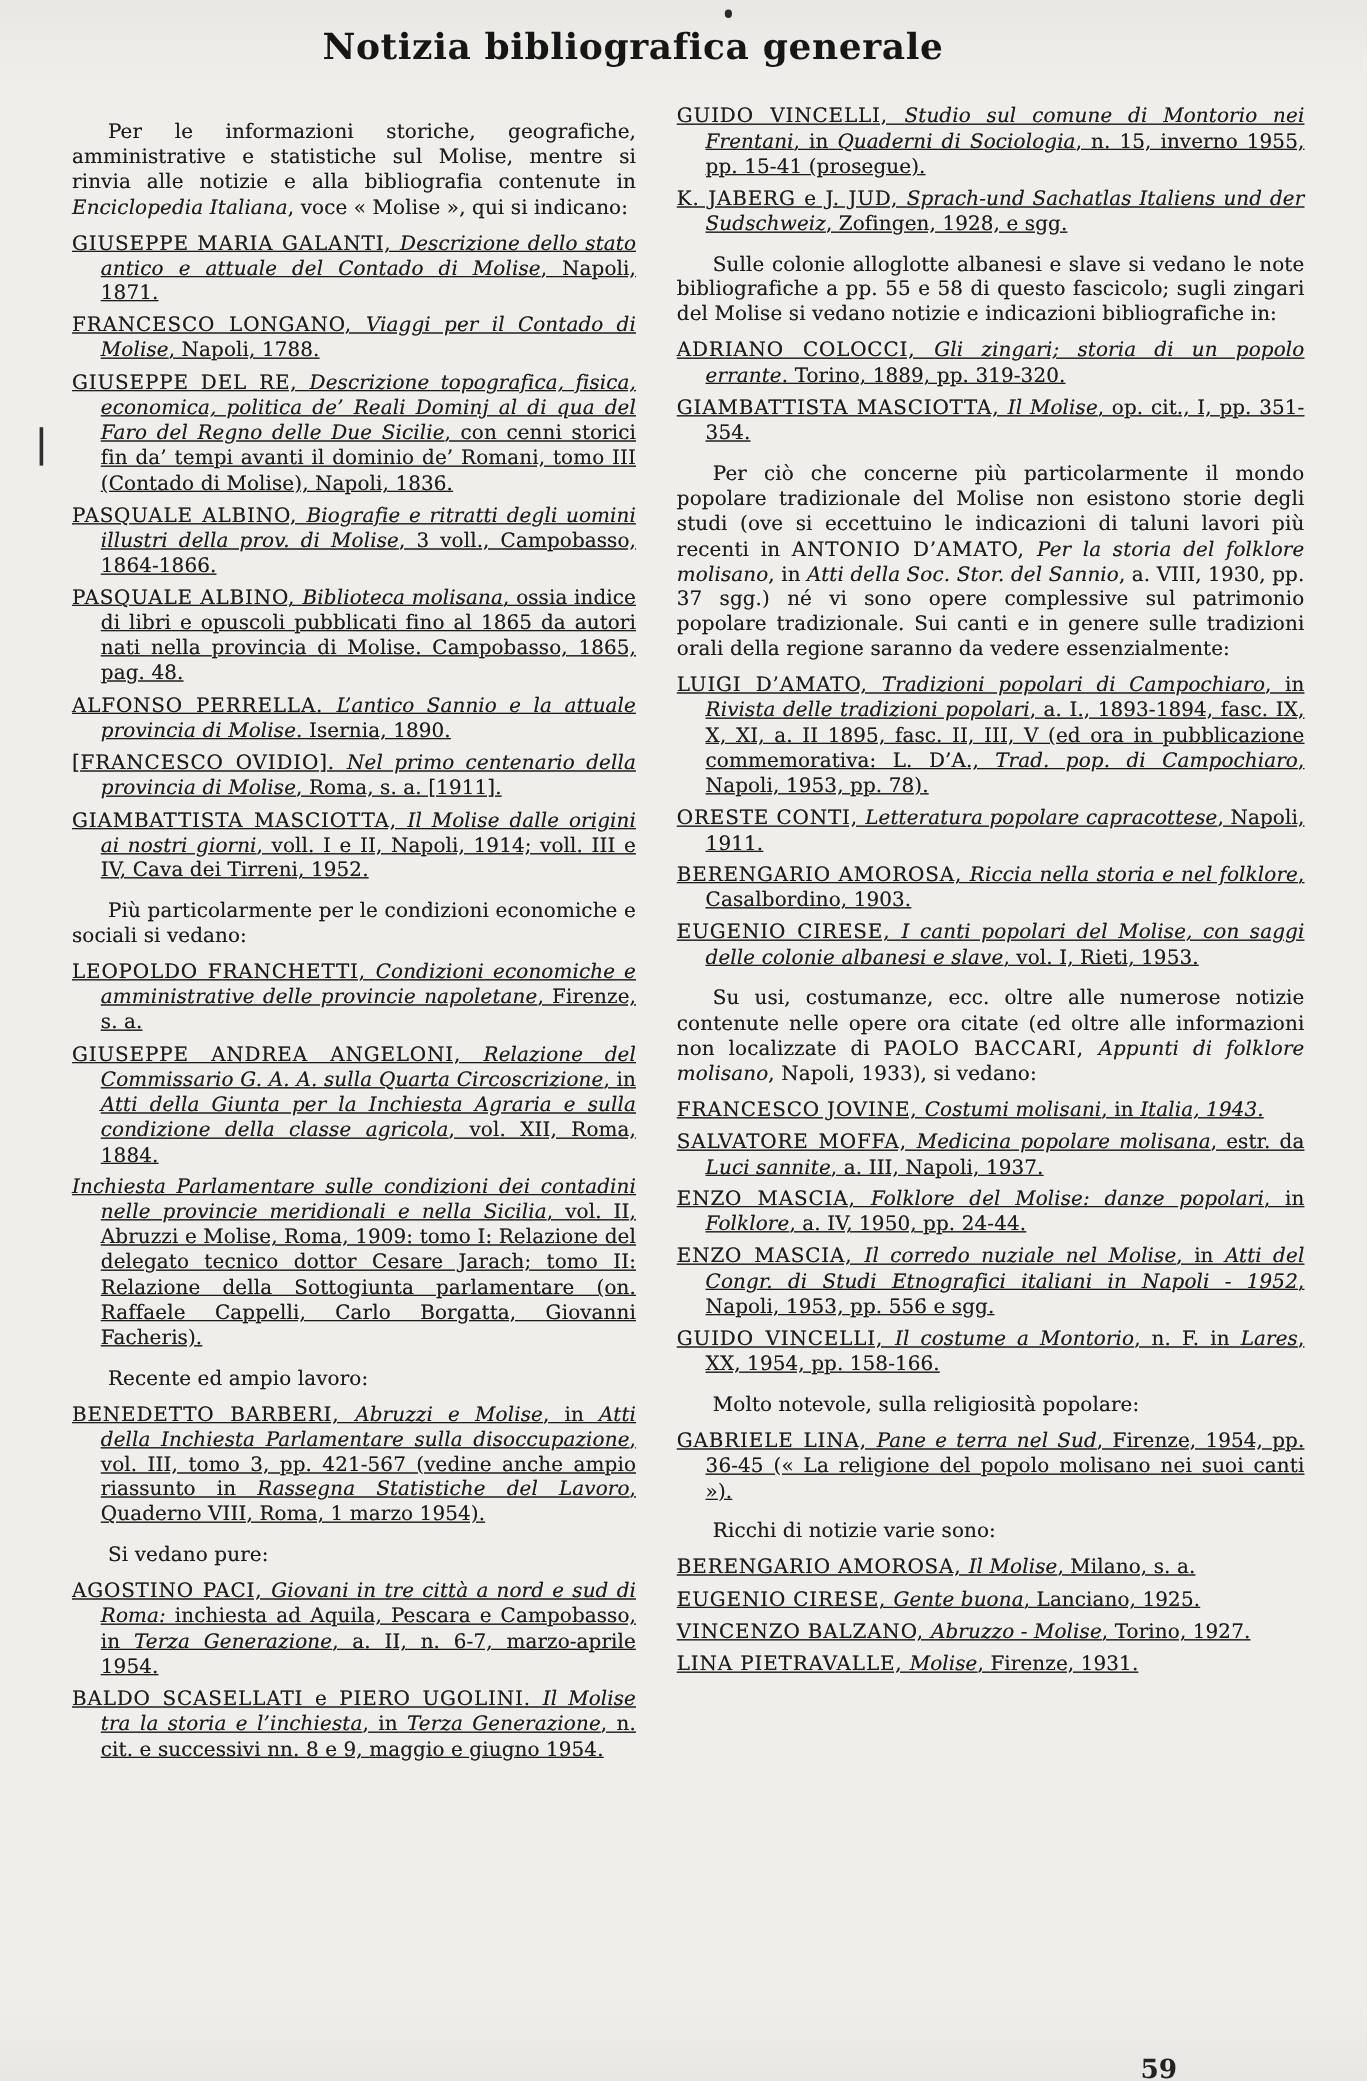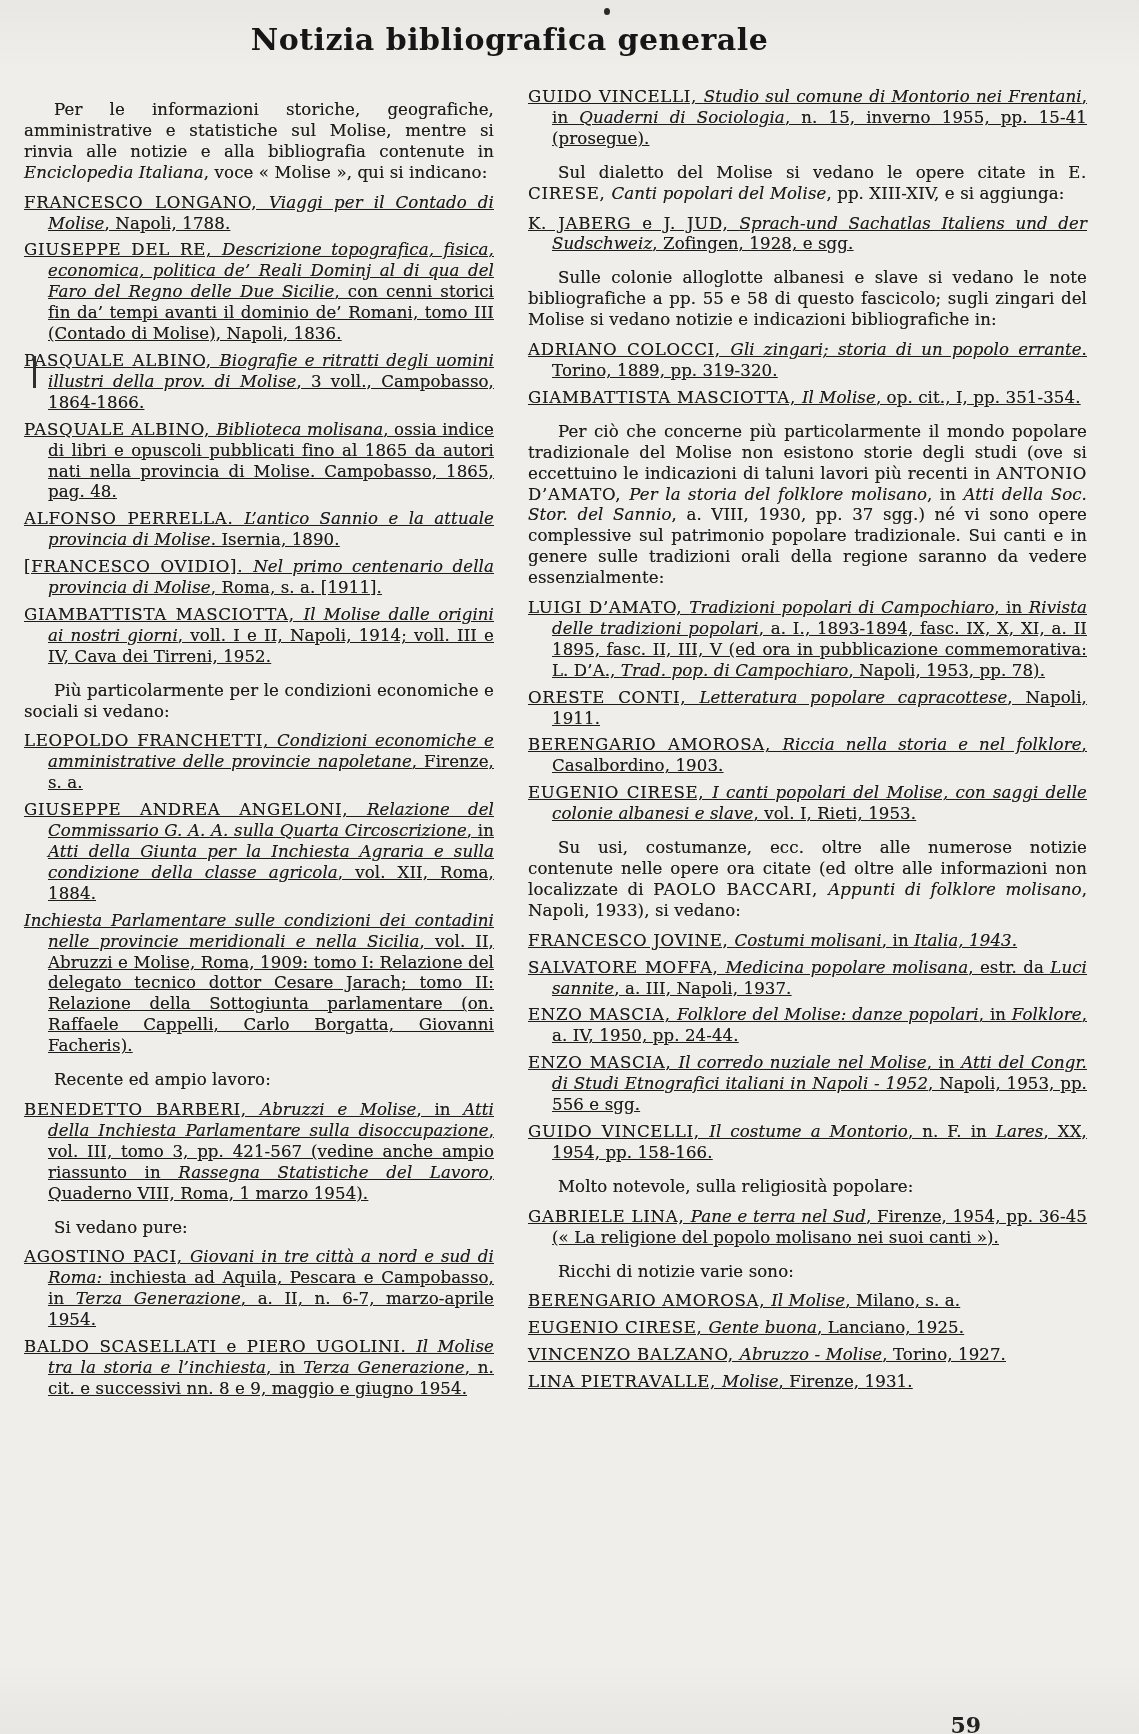--- a/index.html
+++ b/index.html
@@ -8,21 +8,21 @@
     background: #e9e7e2;
   }
   .page {
     position: relative;
     width: 1139px;
     height: 1734px;
     box-sizing: border-box;
     overflow: hidden;
     background: #f0eeea;
     background-image: linear-gradient(180deg, rgba(120,120,115,0.06) 0%, rgba(0,0,0,0) 4%, rgba(0,0,0,0) 96%, rgba(90,90,85,0.05) 100%);
-    padding: 14px 52px 0 24px;
+    padding: 14px 52px 0 60px;
     font-family: "DejaVu Serif", "Liberation Serif", serif;
     color: #1c1c1c;
   }
   .title {
     font-size: 30px;
     font-weight: bold;
     text-align: center;
     letter-spacing: 0.5px;
     margin: 8px 0 30px 0;
     transform: translateX(-46px);
@@ -81,40 +81,40 @@
 </style>
 </head>
 <body>
 
 <div class="page">
   <span class="ink-speck"></span>
   <h1 class="title">Notizia bibliografica generale</h1>
   <div class="columns">
     <div class="col col-left" id="col-left">
         <p class="para"><span class="seg-r">Per le informazioni storiche, geografiche, amministrative e statistiche sul Molise, mentre si rinvia alle notizie e alla bibliografia contenute in </span><span class="seg-i">Enciclopedia Italiana</span><span class="seg-r">, voce « Molise », qui si indicano:</span></p>
+        <p class="entry"><span class="seg-caps">GIUSEPPE MARIA GALANTI, </span><span class="seg-i">Descrizione dello stato antico e attuale del Contado di Molise</span><span class="seg-r">, Napoli, 1871.</span></p>
         <p class="entry"><span class="seg-caps">FRANCESCO LONGANO, </span><span class="seg-i">Viaggi per il Contado di Molise</span><span class="seg-r">, Napoli, 1788.</span></p>
         <p class="entry"><span class="seg-caps">GIUSEPPE DEL RE, </span><span class="seg-i">Descrizione topografica, fisica, economica, politica de’ Reali Dominj al di qua del Faro del Regno delle Due Sicilie</span><span class="seg-r">, con cenni storici fin da’ tempi avanti il dominio de’ Romani, tomo III (Contado di Molise), Napoli, 1836.</span></p>
         <p class="entry"><span class="seg-caps">PASQUALE ALBINO, </span><span class="seg-i">Biografie e ritratti degli uomini illustri della prov. di Molise</span><span class="seg-r">, 3 voll., Campobasso, 1864-1866.</span></p>
         <p class="entry"><span class="seg-caps">PASQUALE ALBINO, </span><span class="seg-i">Biblioteca molisana</span><span class="seg-r">, ossia indice di libri e opuscoli pubblicati fino al 1865 da autori nati nella provincia di Molise. Campobasso, 1865, pag. 48.</span></p>
         <p class="entry"><span class="seg-caps">ALFONSO PERRELLA. </span><span class="seg-i">L’antico Sannio e la attuale provincia di Molise</span><span class="seg-r">. Isernia, 1890.</span></p>
         <p class="entry"><span class="seg-caps">[FRANCESCO OVIDIO]. </span><span class="seg-i">Nel primo centenario della provincia di Molise</span><span class="seg-r">, Roma, s. a. [1911].</span></p>
         <p class="entry"><span class="seg-caps">GIAMBATTISTA MASCIOTTA, </span><span class="seg-i">Il Molise dalle origini ai nostri giorni</span><span class="seg-r">, voll. I e II, Napoli, 1914; voll. III e IV, Cava dei Tirreni, 1952.</span></p>
         <p class="para"><span class="seg-r">Più particolarmente per le condizioni economiche e sociali si vedano:</span></p>
         <p class="entry"><span class="seg-caps">LEOPOLDO FRANCHETTI, </span><span class="seg-i">Condizioni economiche e amministrative delle provincie napoletane</span><span class="seg-r">, Firenze, s. a.</span></p>
         <p class="entry"><span class="seg-caps">GIUSEPPE ANDREA ANGELONI, </span><span class="seg-i">Relazione del Commissario G. A. A. sulla Quarta Circoscrizione</span><span class="seg-r">, in </span><span class="seg-i">Atti della Giunta per la Inchiesta Agraria e sulla condizione della classe agricola</span><span class="seg-r">, vol. XII, Roma, 1884.</span></p>
         <p class="entry"><span class="seg-i">Inchiesta Parlamentare sulle condizioni dei contadini nelle provincie meridionali e nella Sicilia</span><span class="seg-r">, vol. II, Abruzzi e Molise, Roma, 1909: tomo I: Relazione del delegato tecnico dottor Cesare Jarach; tomo II: Relazione della Sottogiunta parlamentare (on. Raffaele Cappelli, Carlo Borgatta, Giovanni Facheris).</span></p>
         <p class="para"><span class="seg-r">Recente ed ampio lavoro:</span></p>
         <p class="entry"><span class="seg-caps">BENEDETTO BARBERI, </span><span class="seg-i">Abruzzi e Molise</span><span class="seg-r">, in </span><span class="seg-i">Atti della Inchiesta Parlamentare sulla disoccupazione</span><span class="seg-r">, vol. III, tomo 3, pp. 421-567 (vedine anche ampio riassunto in </span><span class="seg-i">Rassegna Statistiche del Lavoro</span><span class="seg-r">, Quaderno VIII, Roma, 1 marzo 1954).</span></p>
         <p class="para"><span class="seg-r">Si vedano pure:</span></p>
         <p class="entry"><span class="seg-caps">AGOSTINO PACI, </span><span class="seg-i">Giovani in tre città a nord e sud di Roma: </span><span class="seg-r">inchiesta ad Aquila, Pescara e Campobasso, in </span><span class="seg-i">Terza Generazione</span><span class="seg-r">, a. II, n. 6-7, marzo-aprile 1954.</span></p>
         <p class="entry"><span class="seg-caps">BALDO SCASELLATI e PIERO UGOLINI. </span><span class="seg-i">Il Molise tra la storia e l’inchiesta</span><span class="seg-r">, in </span><span class="seg-i">Terza Generazione</span><span class="seg-r">, n. cit. e successivi nn. 8 e 9, maggio e giugno 1954.</span></p>
       </div>
     <div class="col col-right" id="col-right">
         <p class="entry"><span class="seg-caps">GUIDO VINCELLI, </span><span class="seg-i">Studio sul comune di Montorio nei Frentani</span><span class="seg-r">, in </span><span class="seg-i">Quaderni di Sociologia</span><span class="seg-r">, n. 15, inverno 1955, pp. 15-41 (prosegue).</span></p>
-        <p class="para"><span class="seg-r">Sul dialetto del Molise si vedano le opere citate in </span><span class="seg-caps">E. CIRESE, </span><span class="seg-i">Canti popolari del Molise</span><span class="seg-r">, pp. XIII-XIV, e si aggiunga:</span></p>
         <p class="entry"><span class="seg-caps">K. JABERG e J. JUD, </span><span class="seg-i">Sprach-und Sachatlas Italiens und der Sudschweiz</span><span class="seg-r">, Zofingen, 1928, e sgg.</span></p>
         <p class="para"><span class="seg-r">Sulle colonie alloglotte albanesi e slave si vedano le note bibliografiche a pp. 55 e 58 di questo fascicolo; sugli zingari del Molise si vedano notizie e indicazioni bibliografiche in:</span></p>
         <p class="entry"><span class="seg-caps">ADRIANO COLOCCI, </span><span class="seg-i">Gli zingari; storia di un popolo errante</span><span class="seg-r">. Torino, 1889, pp. 319-320.</span></p>
         <p class="entry"><span class="seg-caps">GIAMBATTISTA MASCIOTTA, </span><span class="seg-i">Il Molise</span><span class="seg-r">, op. cit., I, pp. 351-354.</span></p>
         <p class="para"><span class="seg-r">Per ciò che concerne più particolarmente il mondo popolare tradizionale del Molise non esistono storie degli studi (ove si eccettuino le indicazioni di taluni lavori più recenti in </span><span class="seg-caps">ANTONIO D’AMATO, </span><span class="seg-i">Per la storia del folklore molisano</span><span class="seg-r">, in </span><span class="seg-i">Atti della Soc. Stor. del Sannio</span><span class="seg-r">, a. VIII, 1930, pp. 37 sgg.) né vi sono opere complessive sul patrimonio popolare tradizionale. Sui canti e in genere sulle tradizioni orali della regione saranno da vedere essenzialmente:</span></p>
         <p class="entry"><span class="seg-caps">LUIGI D’AMATO, </span><span class="seg-i">Tradizioni popolari di Campochiaro</span><span class="seg-r">, in </span><span class="seg-i">Rivista delle tradizioni popolari</span><span class="seg-r">, a. I., 1893-1894, fasc. IX, X, XI, a. II 1895, fasc. II, III, V (ed ora in pubblicazione commemorativa: L. D’A., </span><span class="seg-i">Trad. pop. di Campochiaro</span><span class="seg-r">, Napoli, 1953, pp. 78).</span></p>
         <p class="entry"><span class="seg-caps">ORESTE CONTI, </span><span class="seg-i">Letteratura popolare capracottese</span><span class="seg-r">, Napoli, 1911.</span></p>
         <p class="entry"><span class="seg-caps">BERENGARIO AMOROSA, </span><span class="seg-i">Riccia nella storia e nel folklore</span><span class="seg-r">, Casalbordino, 1903.</span></p>
         <p class="entry"><span class="seg-caps">EUGENIO CIRESE, </span><span class="seg-i">I canti popolari del Molise, con saggi delle colonie albanesi e slave</span><span class="seg-r">, vol. I, Rieti, 1953.</span></p>
         <p class="para"><span class="seg-r">Su usi, costumanze, ecc. oltre alle numerose notizie contenute nelle opere ora citate (ed oltre alle informazioni non localizzate di </span><span class="seg-caps">PAOLO BACCARI, </span><span class="seg-i">Appunti di folklore molisano</span><span class="seg-r">, Napoli, 1933), si vedano:</span></p>

